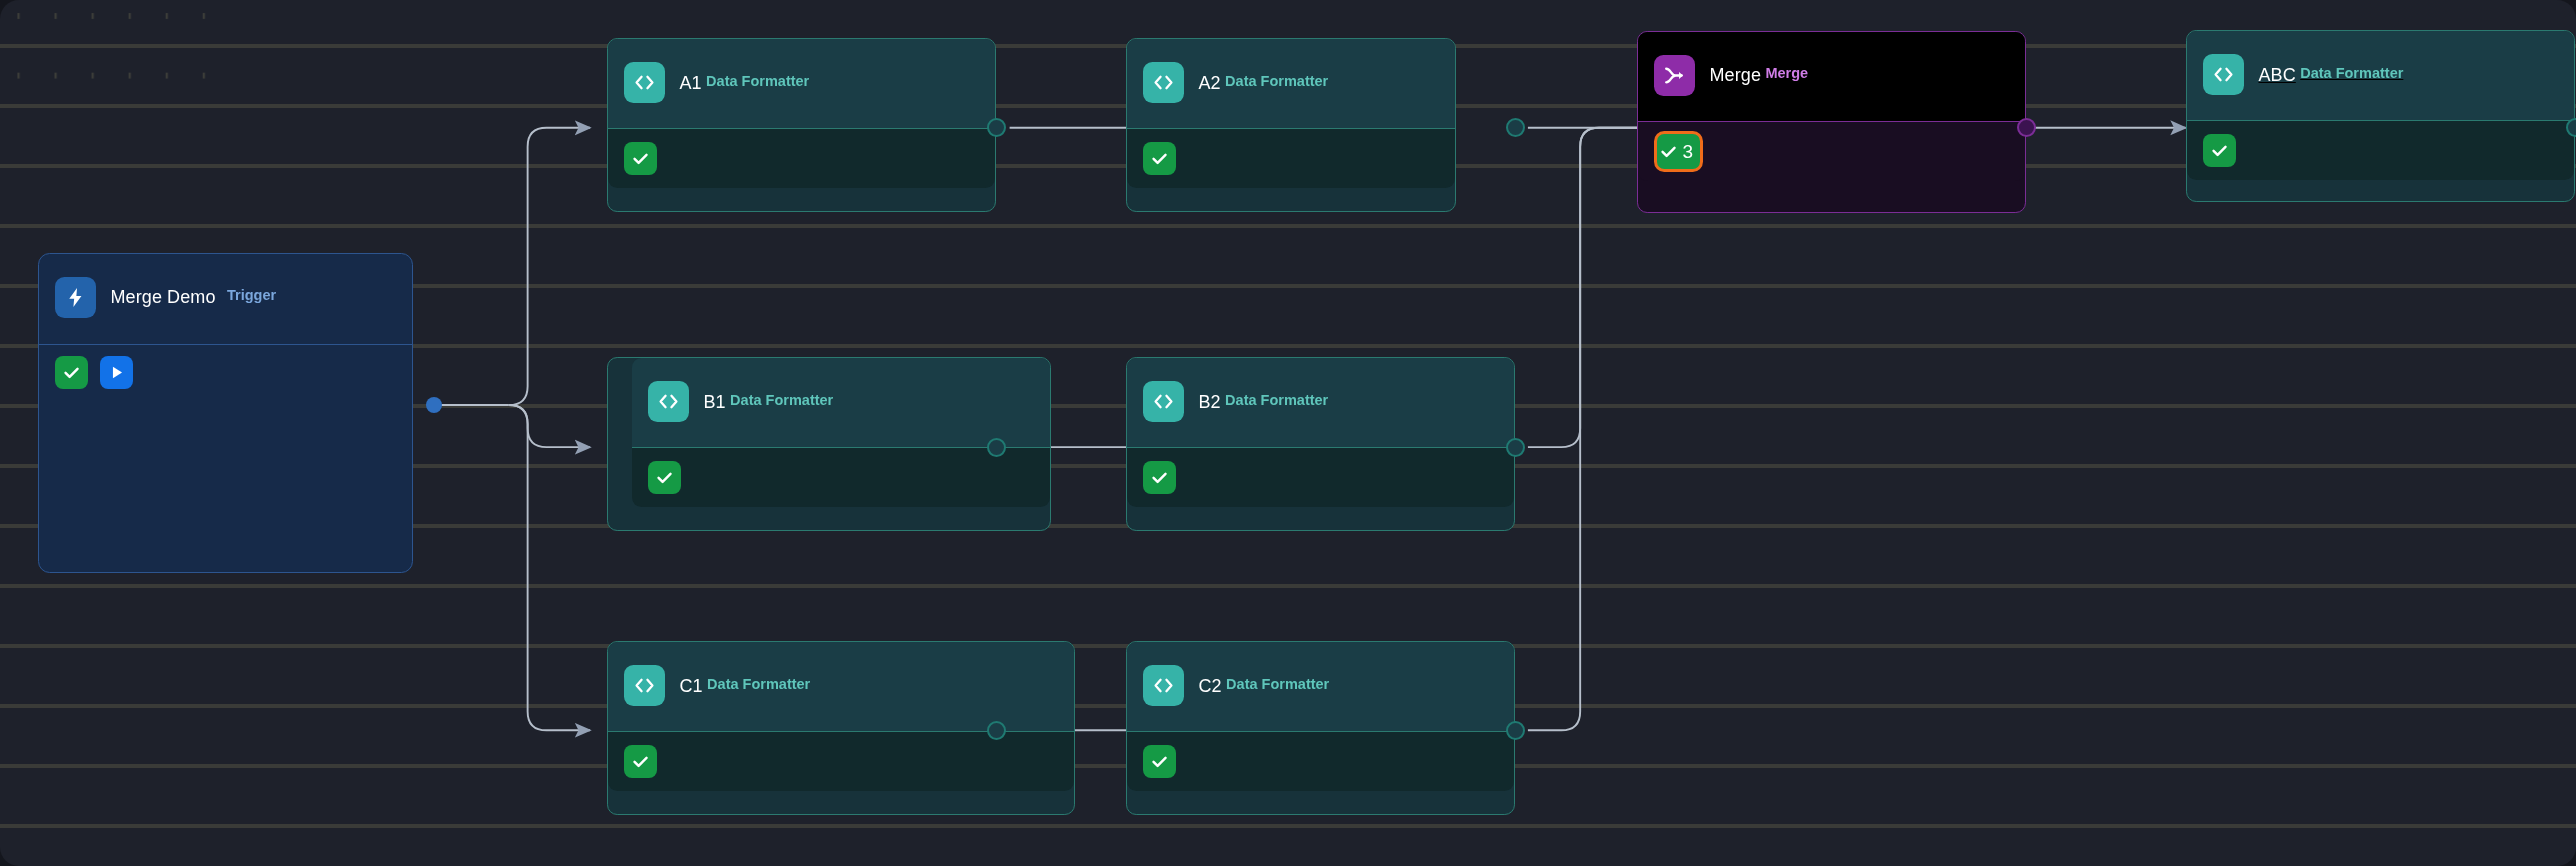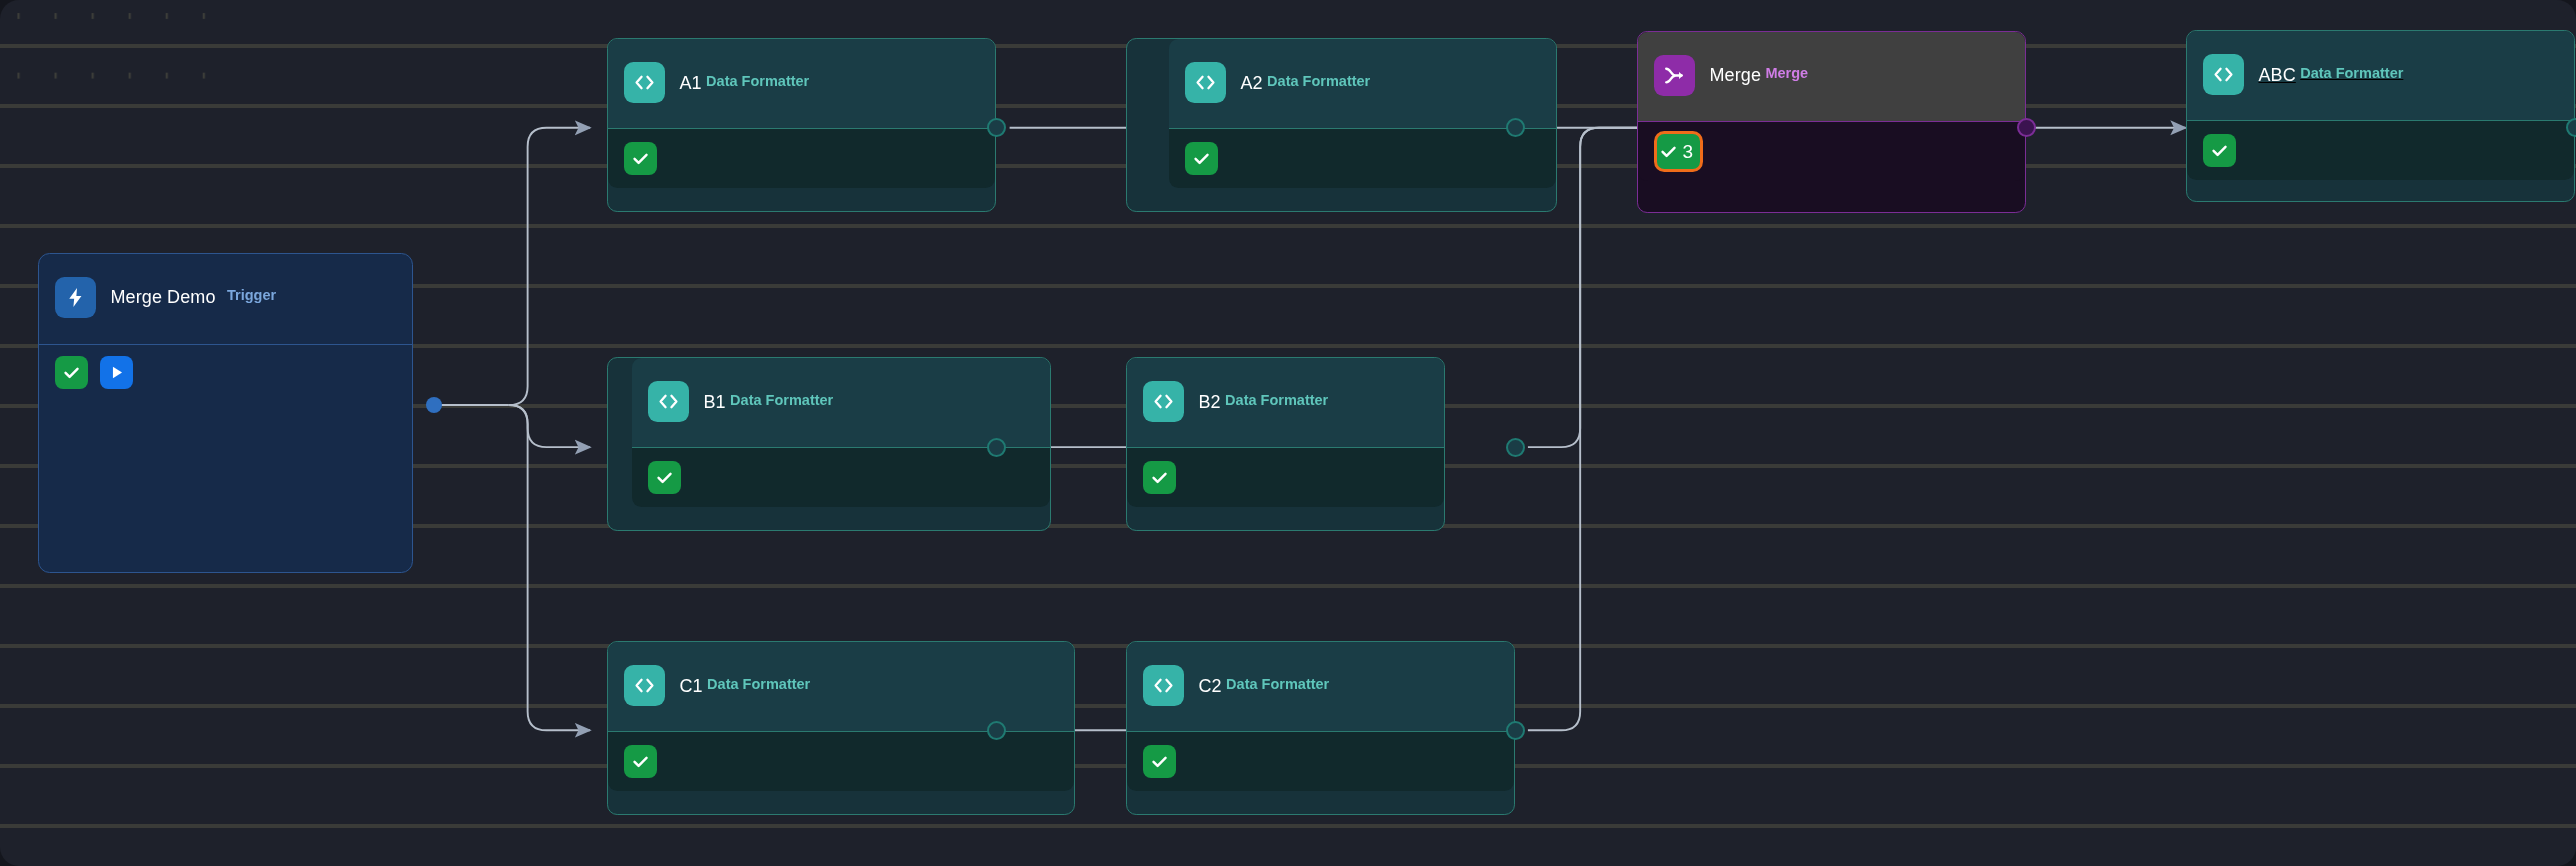--- a/index.html
+++ b/index.html
@@ -68,21 +68,21 @@
   .chip.ringed{
     border:3.6px solid #ef6c1a;
     height:41px;border-radius:10.2px;padding:0 2.9px 0 1.5px;
   }
 
   
   .n-merge{background:#190d22;border:1.1px solid #7b2d96;}
   .n-merge .hdr{
     display:flex;align-items:center;gap:14.5px;
     padding:13px 16px 14.5px 16px;
-    background:#404040;
+    background:#000000;
     border-radius:9.4px 9.4px 0 0;
     box-sizing:border-box;height:89px;
   }
   .n-merge .strip{
     background:#190d22;border-top:1.1px solid #7b2d96;
     border-radius:0 0 9.4px 9.4px;height:60px;
     display:flex;align-items:center;padding-left:16px;box-sizing:border-box;
   }
   .ico-merge{background:#8e2ca8;}
   .ico-merge svg{width:25px;height:25px;}
@@ -232,21 +232,21 @@
     <div class="strip">
       <div class="chip">
         <svg viewBox="0 0 24 24">
             <path d="M4.5 12.4l5.1 5.1L19.6 7.4" fill="none" stroke="#fff" stroke-width="3.1" stroke-linecap="round" stroke-linejoin="round"></path>
           </svg>
       </div>
     </div>
   </div>
   <div class="port port-out-teal" style="left:987px;top:118px;"></div>
 
-  <div class="node n-action" style="left:1126px;top:38px;width:431px;height:174px;padding-left:42px;">
+  <div class="node n-action" style="left:1126px;top:38px;width:330px;height:174px;">
     <div class="hdr">
       <div class="ico ico-code">
         <svg viewBox="0 0 24 24" fill="none" stroke="#fff" stroke-width="2.2" stroke-linecap="round" stroke-linejoin="round">
           <path d="M9.2 6.5 4.4 12l4.8 5.5M14.8 6.5 19.6 12l-4.8 5.5"></path>
         </svg>
       </div>
       <div class="titles">
         <div class="t-name">A2</div>
         <div class="t-sub">Data Formatter</div>
       </div>
@@ -322,21 +322,21 @@
     <div class="strip">
       <div class="chip">
         <svg viewBox="0 0 24 24">
             <path d="M4.5 12.4l5.1 5.1L19.6 7.4" fill="none" stroke="#fff" stroke-width="3.1" stroke-linecap="round" stroke-linejoin="round"></path>
           </svg>
       </div>
     </div>
   </div>
   <div class="port port-out-teal" style="left:987px;top:438px;"></div>
 
-  <div class="node n-action" style="left:1126px;top:357px;width:319px;height:174px;">
+  <div class="node n-action" style="left:1126px;top:357px;width:389px;height:174px;">
     <div class="hdr">
       <div class="ico ico-code">
         <svg viewBox="0 0 24 24" fill="none" stroke="#fff" stroke-width="2.2" stroke-linecap="round" stroke-linejoin="round">
           <path d="M9.2 6.5 4.4 12l4.8 5.5M14.8 6.5 19.6 12l-4.8 5.5"></path>
         </svg>
       </div>
       <div class="titles">
         <div class="t-name">B2</div>
         <div class="t-sub">Data Formatter</div>
       </div>

